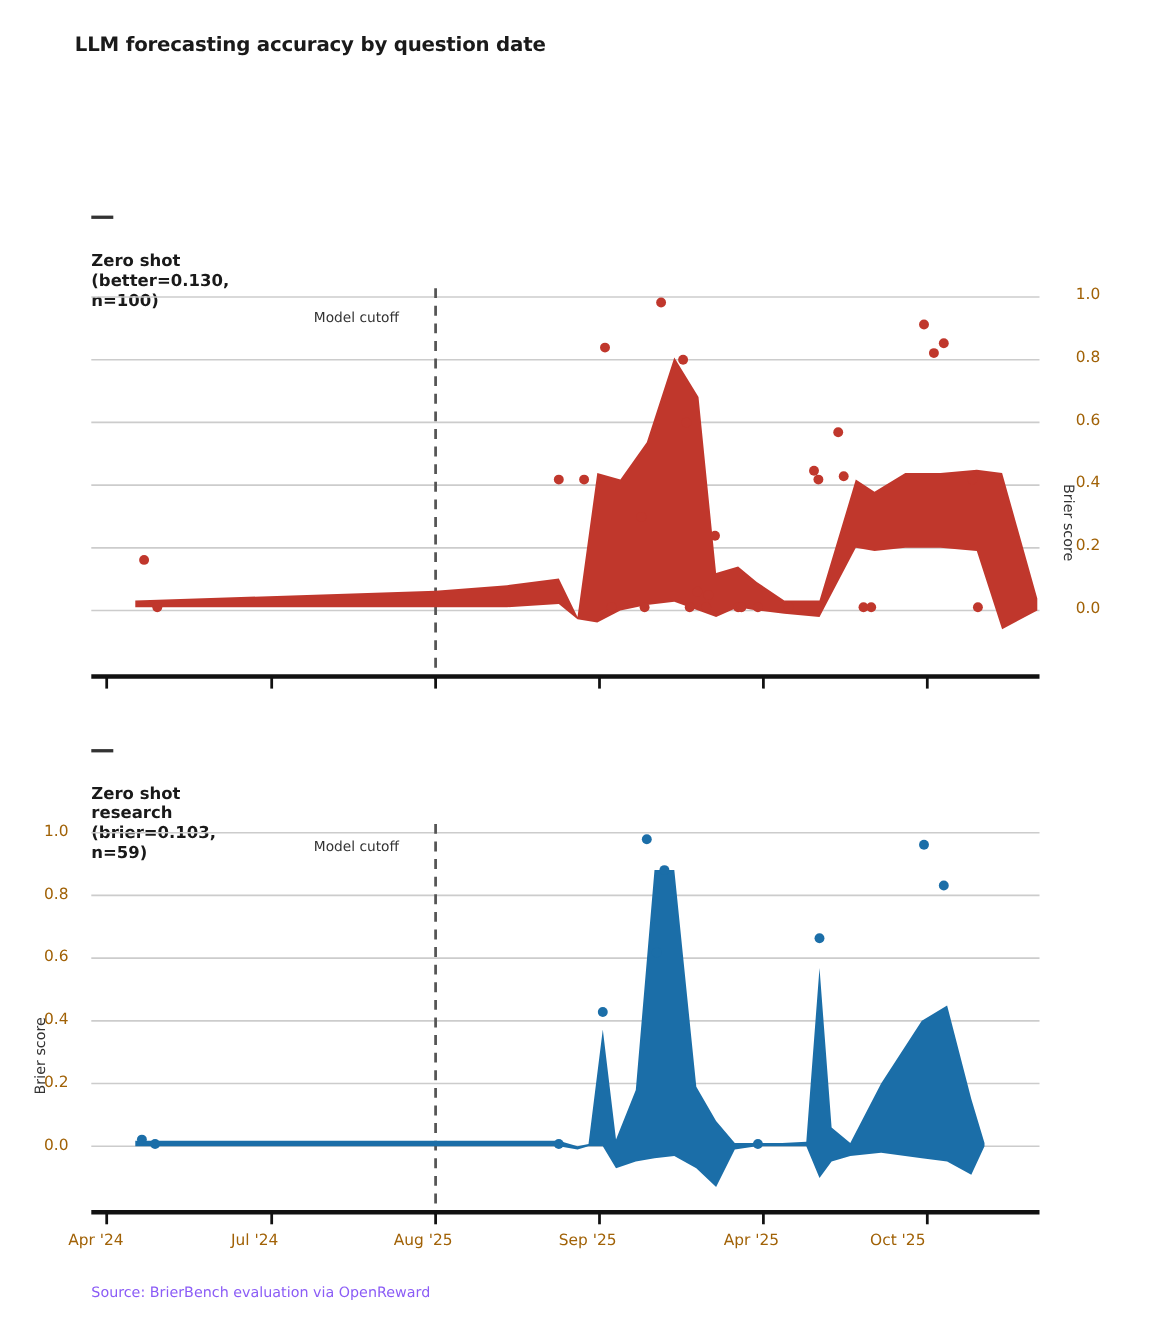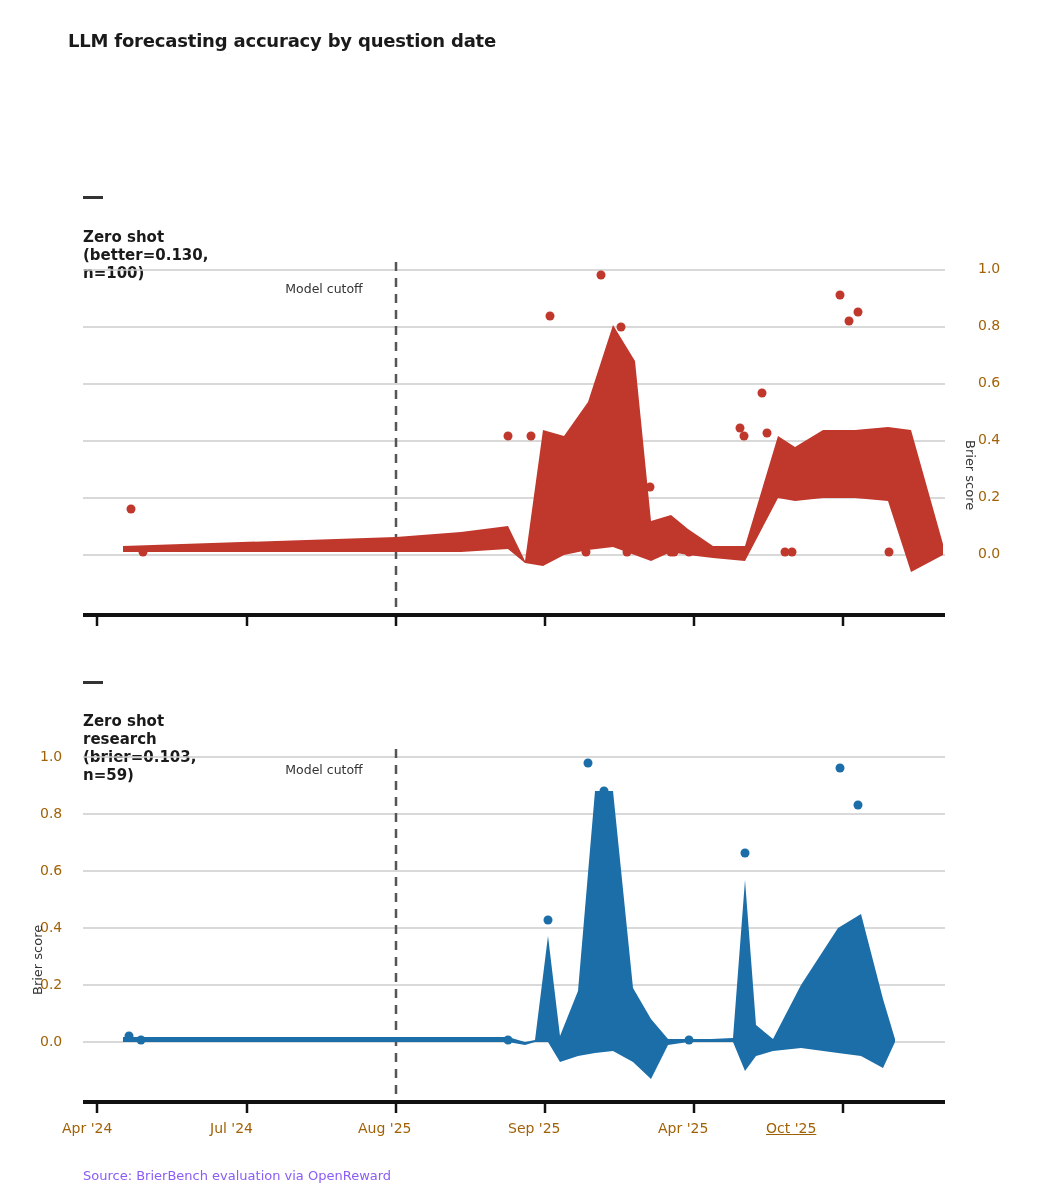--- a/index.html
+++ b/index.html
@@ -243,17 +243,17 @@
     <div class="tick-label" style="left:40px; top:1033px;">0.0</div>
 
     <div class="axis-label-y" style="left:30px; top:995px; transform:rotate(-90deg); transform-origin:left top;">Brier score</div>
   </div>
 
   <div class="tick-label" style="left:62px; top:1120px;">Apr '24</div>
   <div class="tick-label" style="left:210px; top:1120px;">Jul '24</div>
   <div class="tick-label" style="left:358px; top:1120px;">Aug '25</div>
   <div class="tick-label" style="left:508px; top:1120px;">Sep '25</div>
   <div class="tick-label" style="left:658px; top:1120px;">Apr '25</div>
-  <div class="tick-label" style="left:766px; top:1120px;text-decoration:underline;">Oct '25</div>
+  <div class="tick-label" style="left:791px; top:1120px;">Oct '25</div>
 
   <div class="source">Source: BrierBench evaluation via OpenReward</div>
 
 </div>
 
 </body></html>

